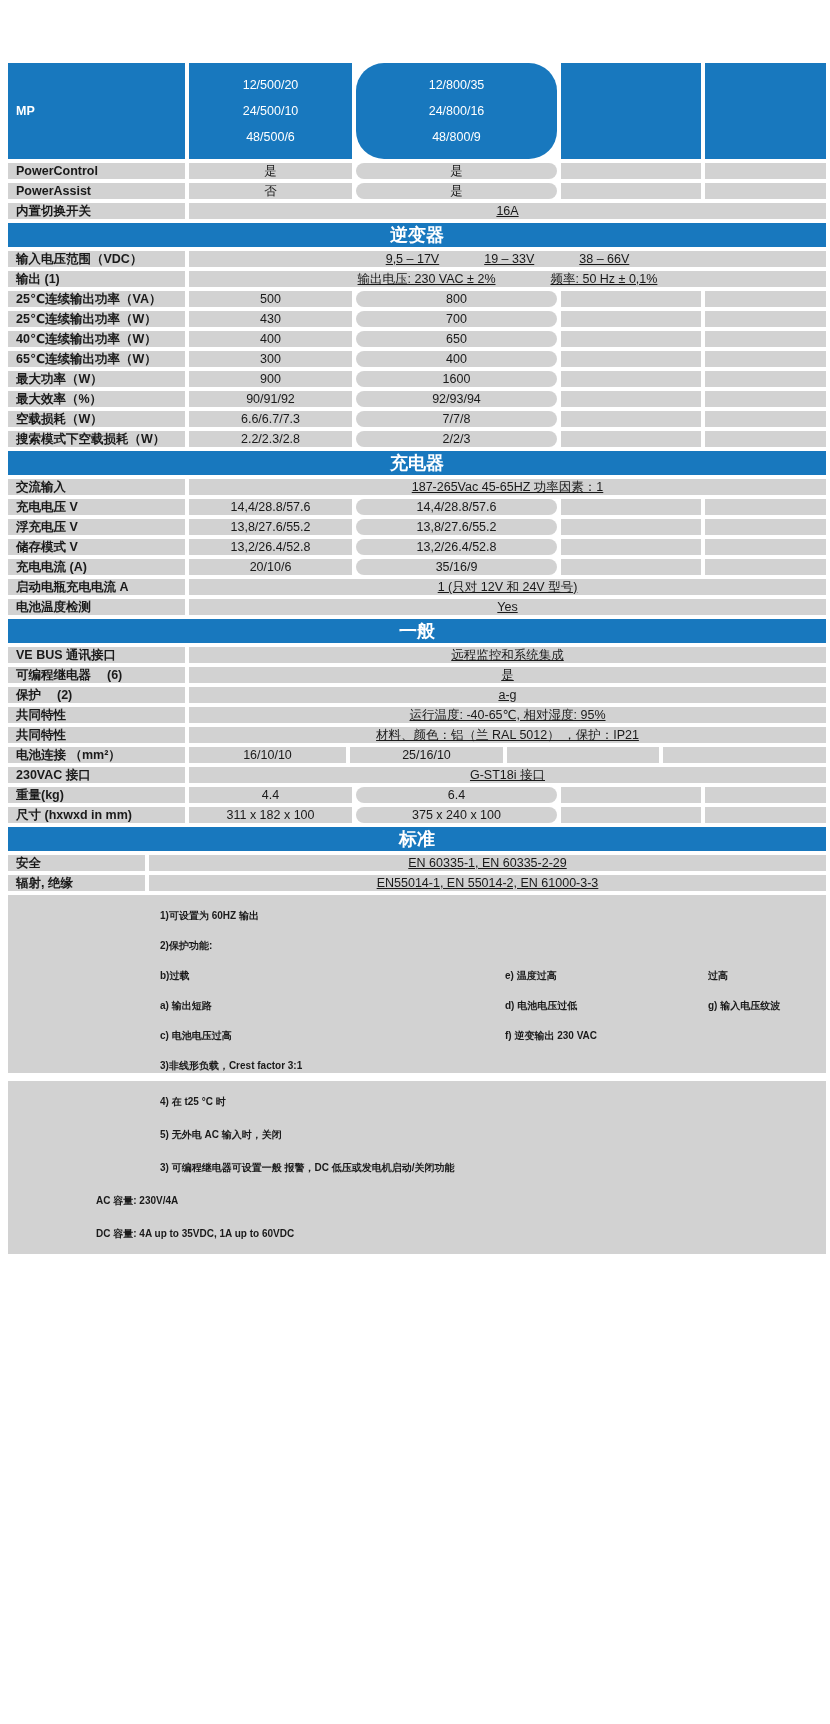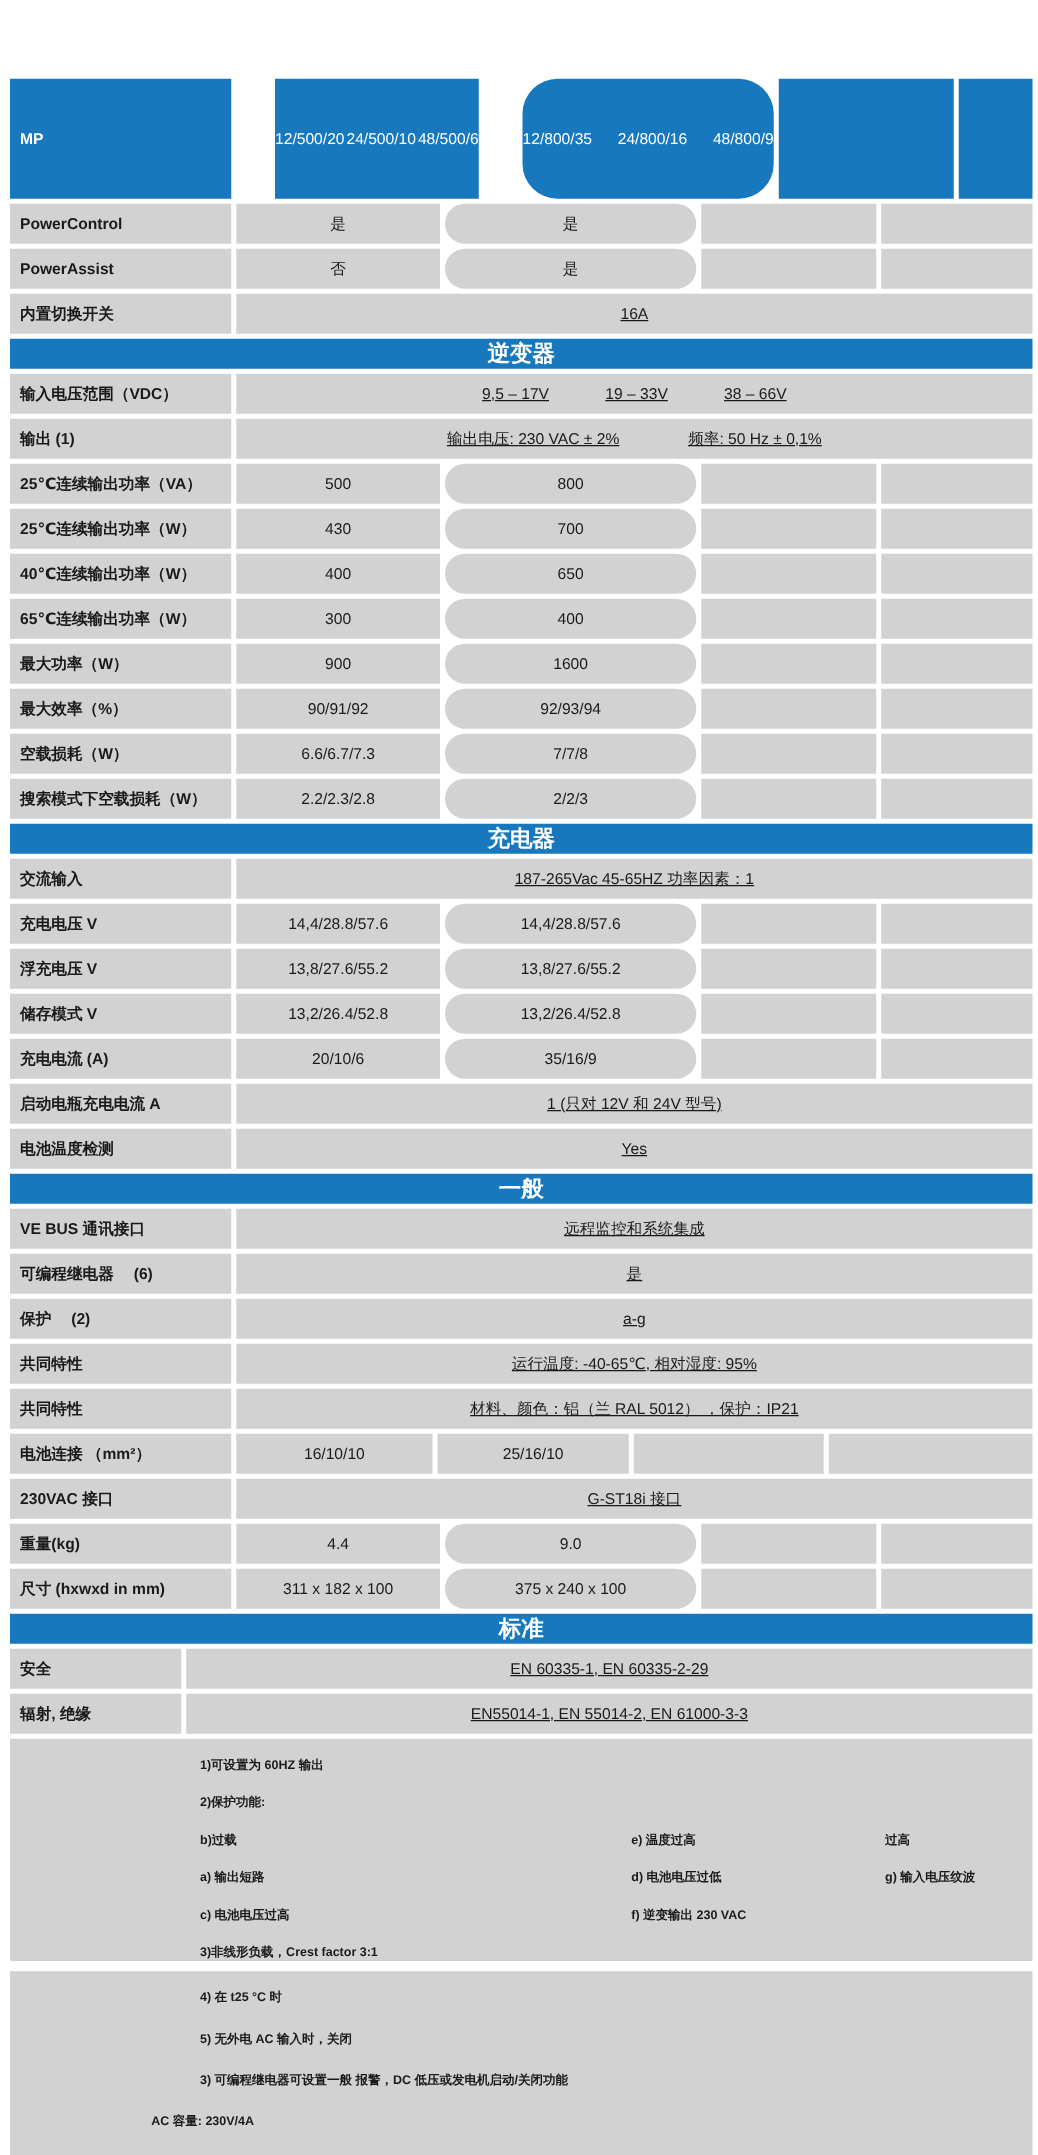--- a/index.html
+++ b/index.html
@@ -1,43 +1,43 @@
 <!DOCTYPE html>
 <html><head>
 <meta charset="utf-8">
 <style>
   html,body{margin:0;padding:0;background:#ffffff;}
   body{width:830px;height:1724px;font-family:"Liberation Sans","DejaVu Sans",sans-serif;color:#1a1a1a;}
   .tbl{width:818px;margin:63px 0 0 8px;}
-  .row{display:flex;gap:4px;height:32px;margin-bottom:4px;}
+  .row{display:flex;gap:4px;height:16px;margin-bottom:4px;}
   .cell{background:#d2d2d2;display:flex;align-items:center;justify-content:center;font-size:12.5px;line-height:1.15;text-align:center;}
   .label{width:177px;flex:none;justify-content:flex-start;padding-left:8px;box-sizing:border-box;font-weight:bold;text-align:left;}
   .c1{width:163px;flex:none;}
   .c2{width:201px;flex:none;border-radius:28px;}
   .c3{width:140px;flex:none;}
   .c4{flex:1;}
   .merged{flex:1;text-decoration:underline;}
   .blue{background:#1878be;color:#ffffff;}
   .hdr{height:96px;}
-  .hdr-col{justify-content:space-between;padding:15px 0;box-sizing:border-box;margin-left:31px;}
+  .hdr-col{flex-direction:column;justify-content:space-between;padding:15px 0;box-sizing:border-box;}
   .bar{height:24px;margin-bottom:4px;background:#1878be;color:#ffffff;display:flex;align-items:center;justify-content:center;font-size:18px;font-weight:bold;}
   .label-narrow{width:137px;flex:none;justify-content:flex-start;padding-left:8px;box-sizing:border-box;font-weight:bold;text-align:left;}
   .b1{width:157px;flex:none;}
   .b2{width:153px;flex:none;}
   .b3{width:152px;flex:none;}
   .b4{flex:1;}
   .spread{gap:45px;}
   .spread2{gap:55px;}
   
   .fn1{width:818px;margin-left:8px;background:#d2d2d2;height:172px;overflow:hidden;padding-top:6px;box-sizing:content-box;}
   .fn-gap{width:818px;margin-left:8px;height:8px;background:#ffffff;}
   .fn2{width:818px;margin-left:8px;background:#d2d2d2;height:169px;padding-top:4px;box-sizing:content-box;}
   .fn-line{height:30px;display:flex;align-items:center;padding-left:152px;font-size:10px;font-weight:bold;}
   .fn2 .fn-line{height:33px;}
-  .fn-line.indent{padding-left:113px;}
+  .fn-line.indent{padding-left:88px;}
   .fn-g1{width:345px;flex:none;}
   .fn-g2{width:203px;flex:none;}
   .fn-g3{flex:1;}
 </style>
 </head>
 <body>
 
 <div class="tbl">
 
   <div class="row hdr">
@@ -223,21 +223,21 @@
     <div class="cell b3"></div>
     <div class="cell b4"></div>
   </div>
   <div class="row">
     <div class="cell label">230VAC 接口</div>
     <div class="cell merged">G-ST18i 接口</div>
   </div>
   <div class="row">
     <div class="cell label">重量(kg)</div>
     <div class="cell c1">4.4</div>
-    <div class="cell c2">9.0</div>
+    <div class="cell c2">6.4</div>
     <div class="cell c3"></div>
     <div class="cell c4"></div>
   </div>
   <div class="row">
     <div class="cell label">尺寸  (hxwxd in mm)</div>
     <div class="cell c1">311 x 182 x 100</div>
     <div class="cell c2">375 x 240 x 100</div>
     <div class="cell c3"></div>
     <div class="cell c4"></div>
   </div>

